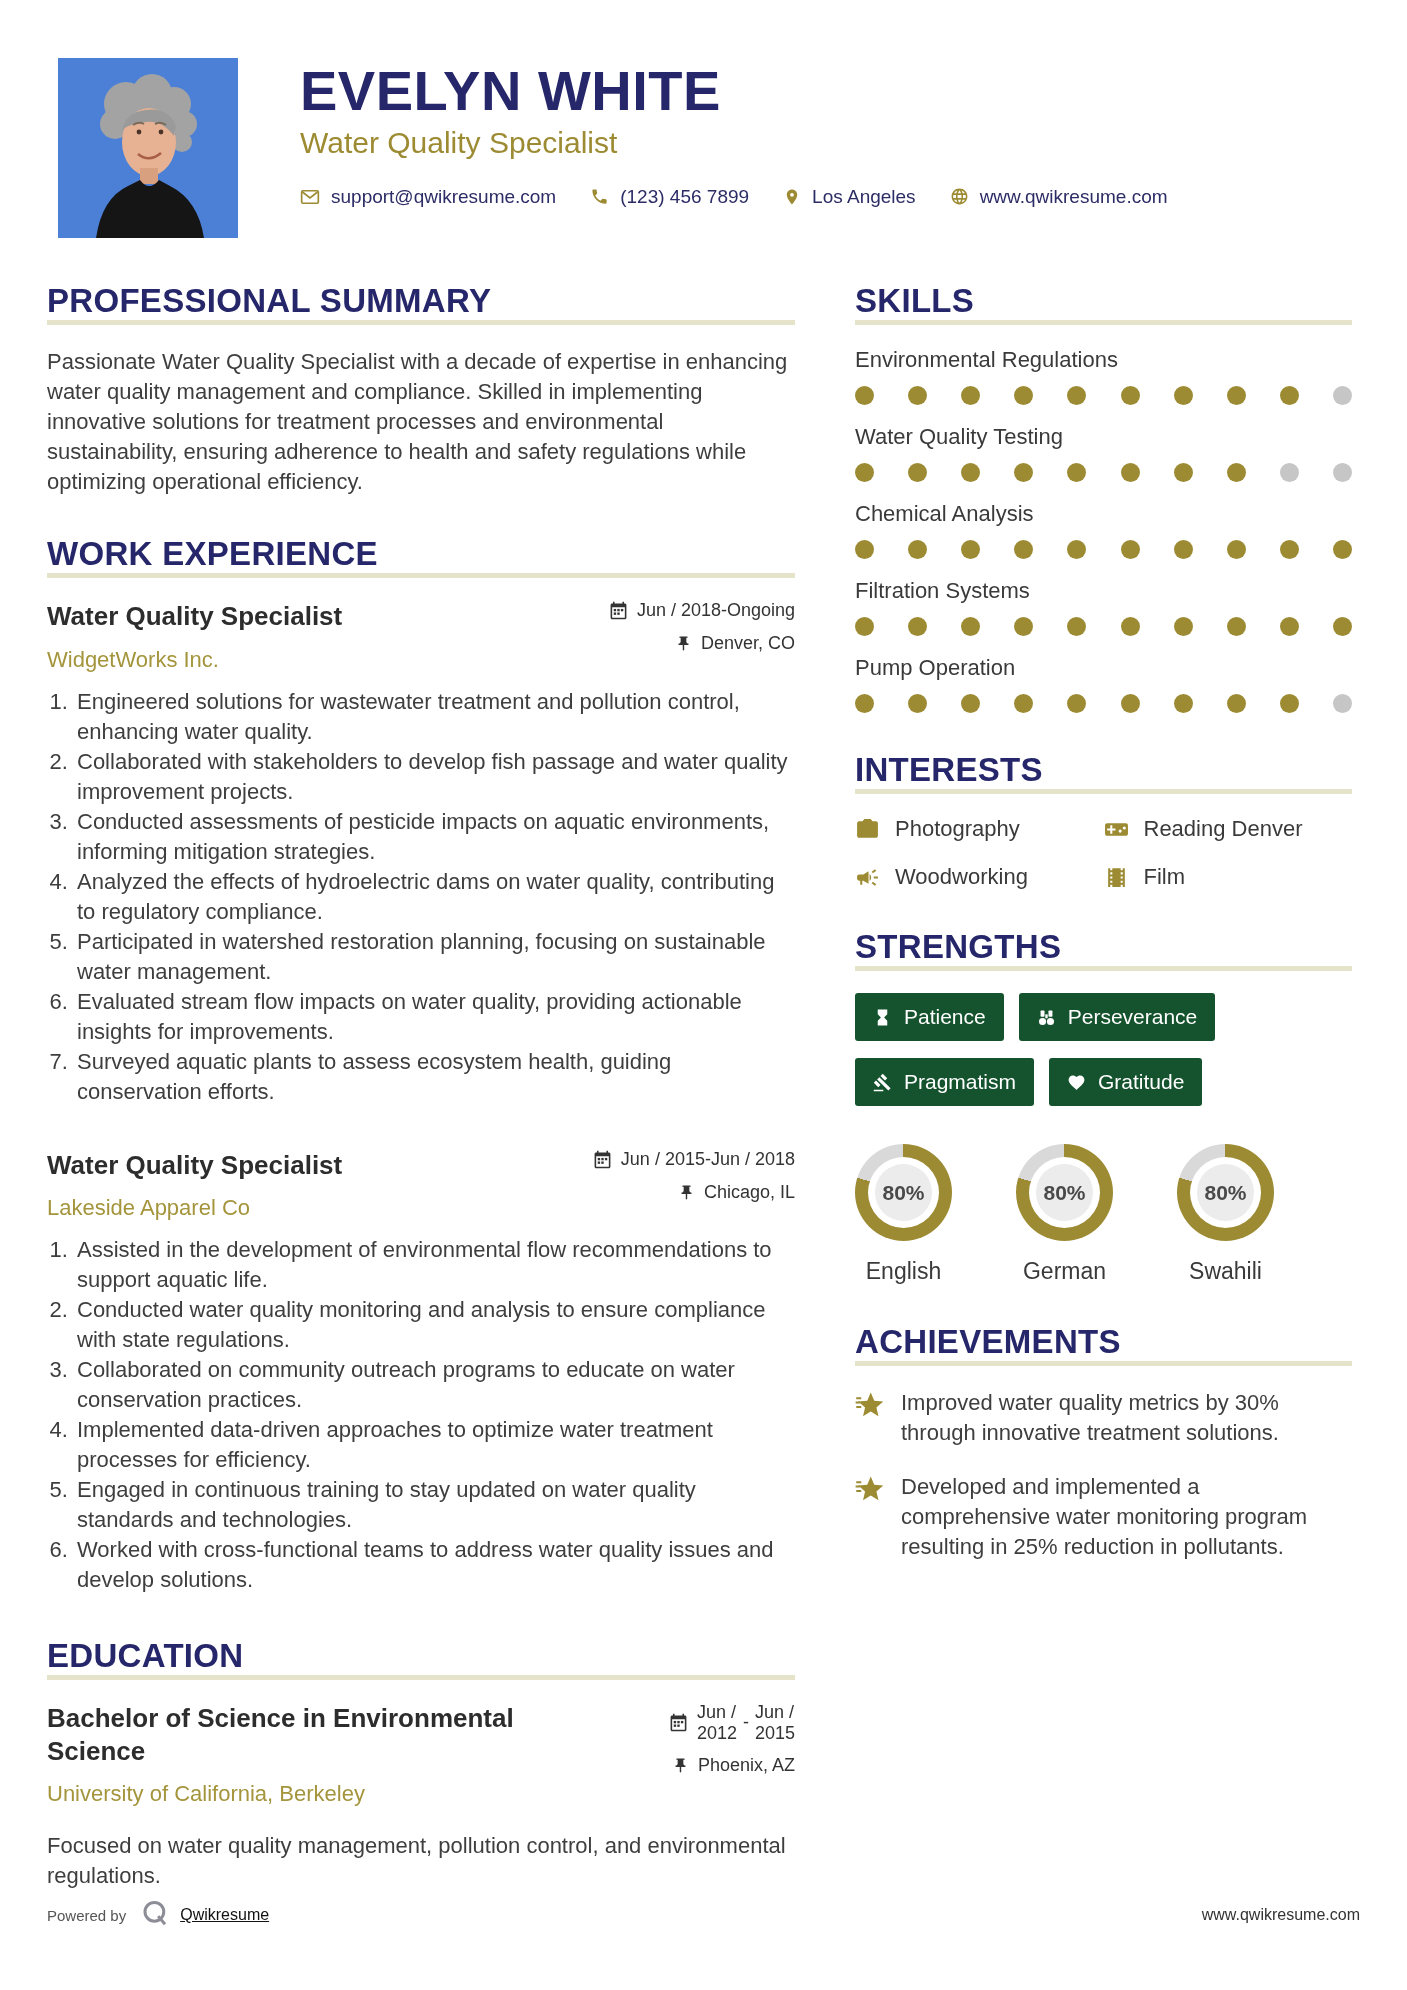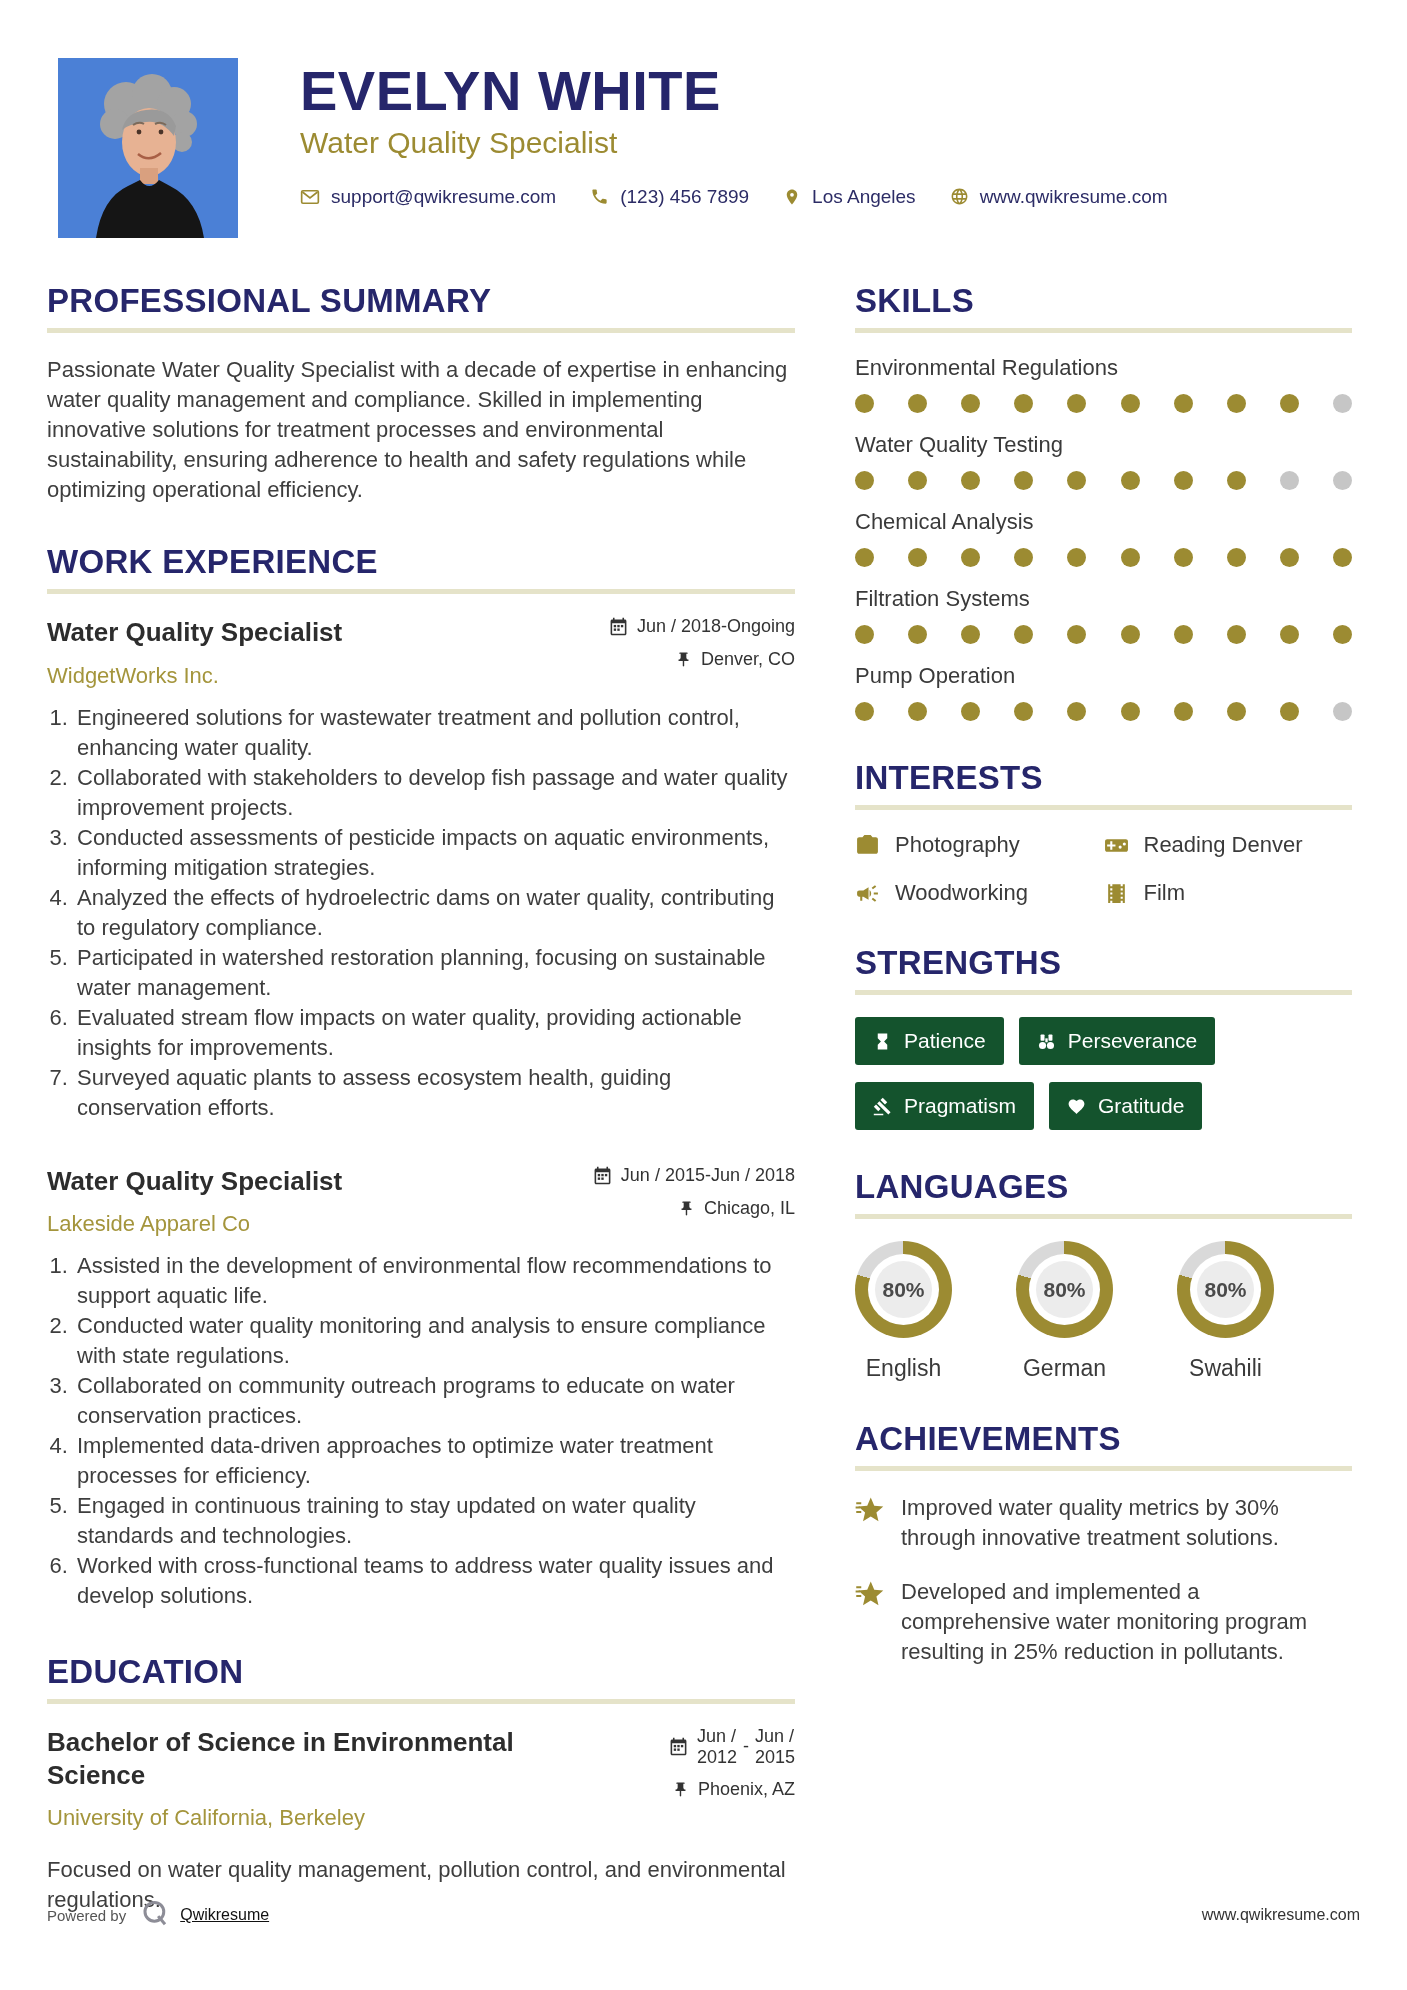--- a/index.html
+++ b/index.html
@@ -16,21 +16,21 @@
   .job-title-main { font-size:30px; color:#9c8b32; margin-top:4px; font-weight:400; }
   .contact-row { display:flex; align-items:center; margin-top:26px; }
   .contact-item { display:flex; align-items:center; margin-right:34px; font-size:19px; color:#2c2c66; }
   .contact-item .ic { margin-right:11px; display:flex; }
   
   .columns { display:flex; margin-top:44px; }
   .col-left { width:748px; flex:none; }
   .col-right { width:497px; flex:none; margin-left:60px; }
   h2.sec {
     font-size:33px; font-weight:700; color:#26266b; letter-spacing:.3px;
-    margin:0 0 22px 0; padding-bottom:8px; border-bottom:5px solid #e5e3c9;
+    margin:0 0 22px 0; padding-bottom:0; border-bottom:5px solid #e5e3c9;
   }
   section { margin-bottom:38px; }
   .body-text { font-size:22px; line-height:30px; color:#3e3e3e; margin:0; }
   
   .job { margin-bottom:42px; }
   .job-head { display:flex; justify-content:space-between; margin-bottom:14px; }
   .job-head-left { max-width:470px; }
   h3.job-title { font-size:26px; font-weight:700; color:#2d2d2d; margin:0 0 14px 0; line-height:1.25; }
   .company { font-size:22px; color:#a4953c; }
   .job-head-right { text-align:right; flex:none; }
@@ -437,21 +437,20 @@
               <svg width="19" height="19" viewBox="0 0 24 24" fill="#fff">
                   <path d="M12 21.35l-1.45-1.32C5.4 15.36 2 12.28 2 8.5 2 5.42 4.42 3 7.5 3c1.74 0 3.41.81 4.5 2.09C13.09 3.81 14.76 3 16.5 3 19.58 3 22 5.42 22 8.5c0 3.78-3.4 6.86-8.55 11.54L12 21.35z"></path>
                 </svg>
             </span>
             <span>Gratitude</span>
           </span>
         </div>
       </section>
 
       <section>
-        <h2 class="sec">LANGUAGES</h2>
         <div class="langs">
           <div class="lang">
             <div class="ring" style="background: conic-gradient(rgb(156, 139, 50) 0deg, rgb(156, 139, 50) 80%, rgb(217, 217, 217) 80%, rgb(217, 217, 217) 100%);">
               <div class="ring-core">80%</div>
             </div>
             <div class="lang-label">English</div>
           </div>
           <div class="lang">
             <div class="ring" style="background: conic-gradient(rgb(156, 139, 50) 0deg, rgb(156, 139, 50) 80%, rgb(217, 217, 217) 80%, rgb(217, 217, 217) 100%);">
               <div class="ring-core">80%</div>

